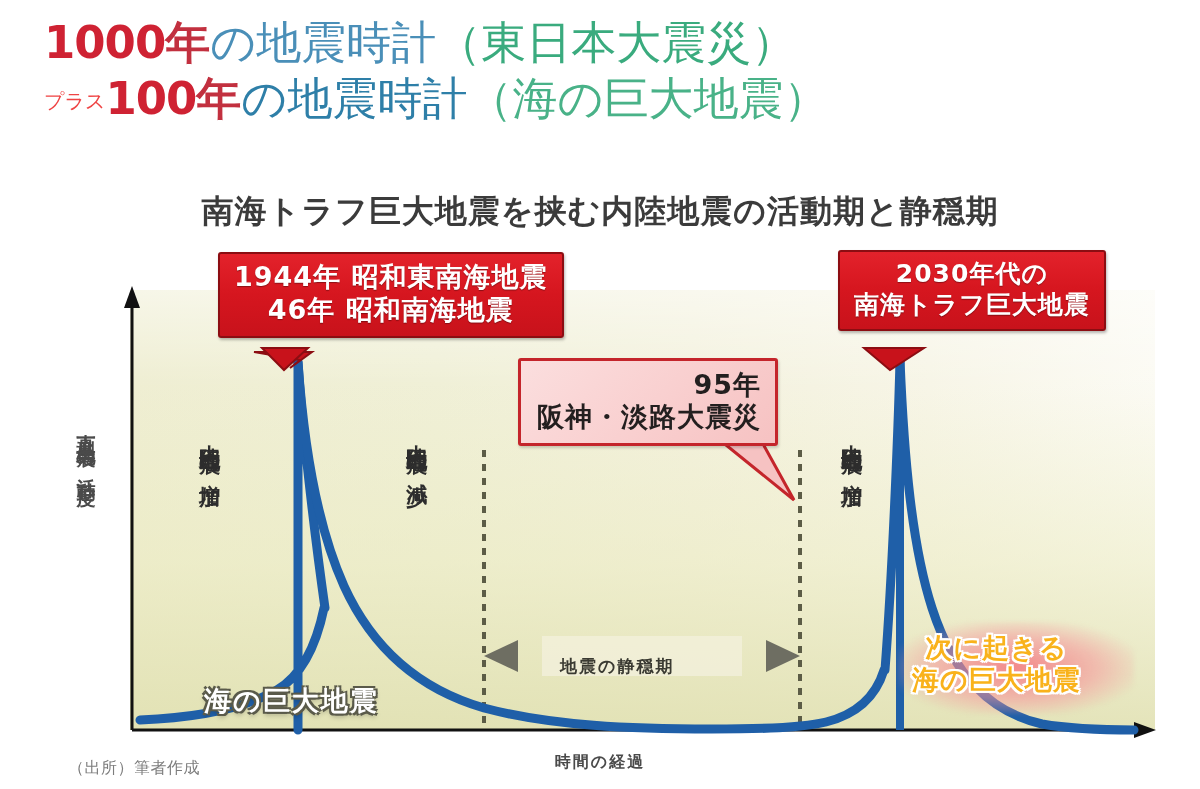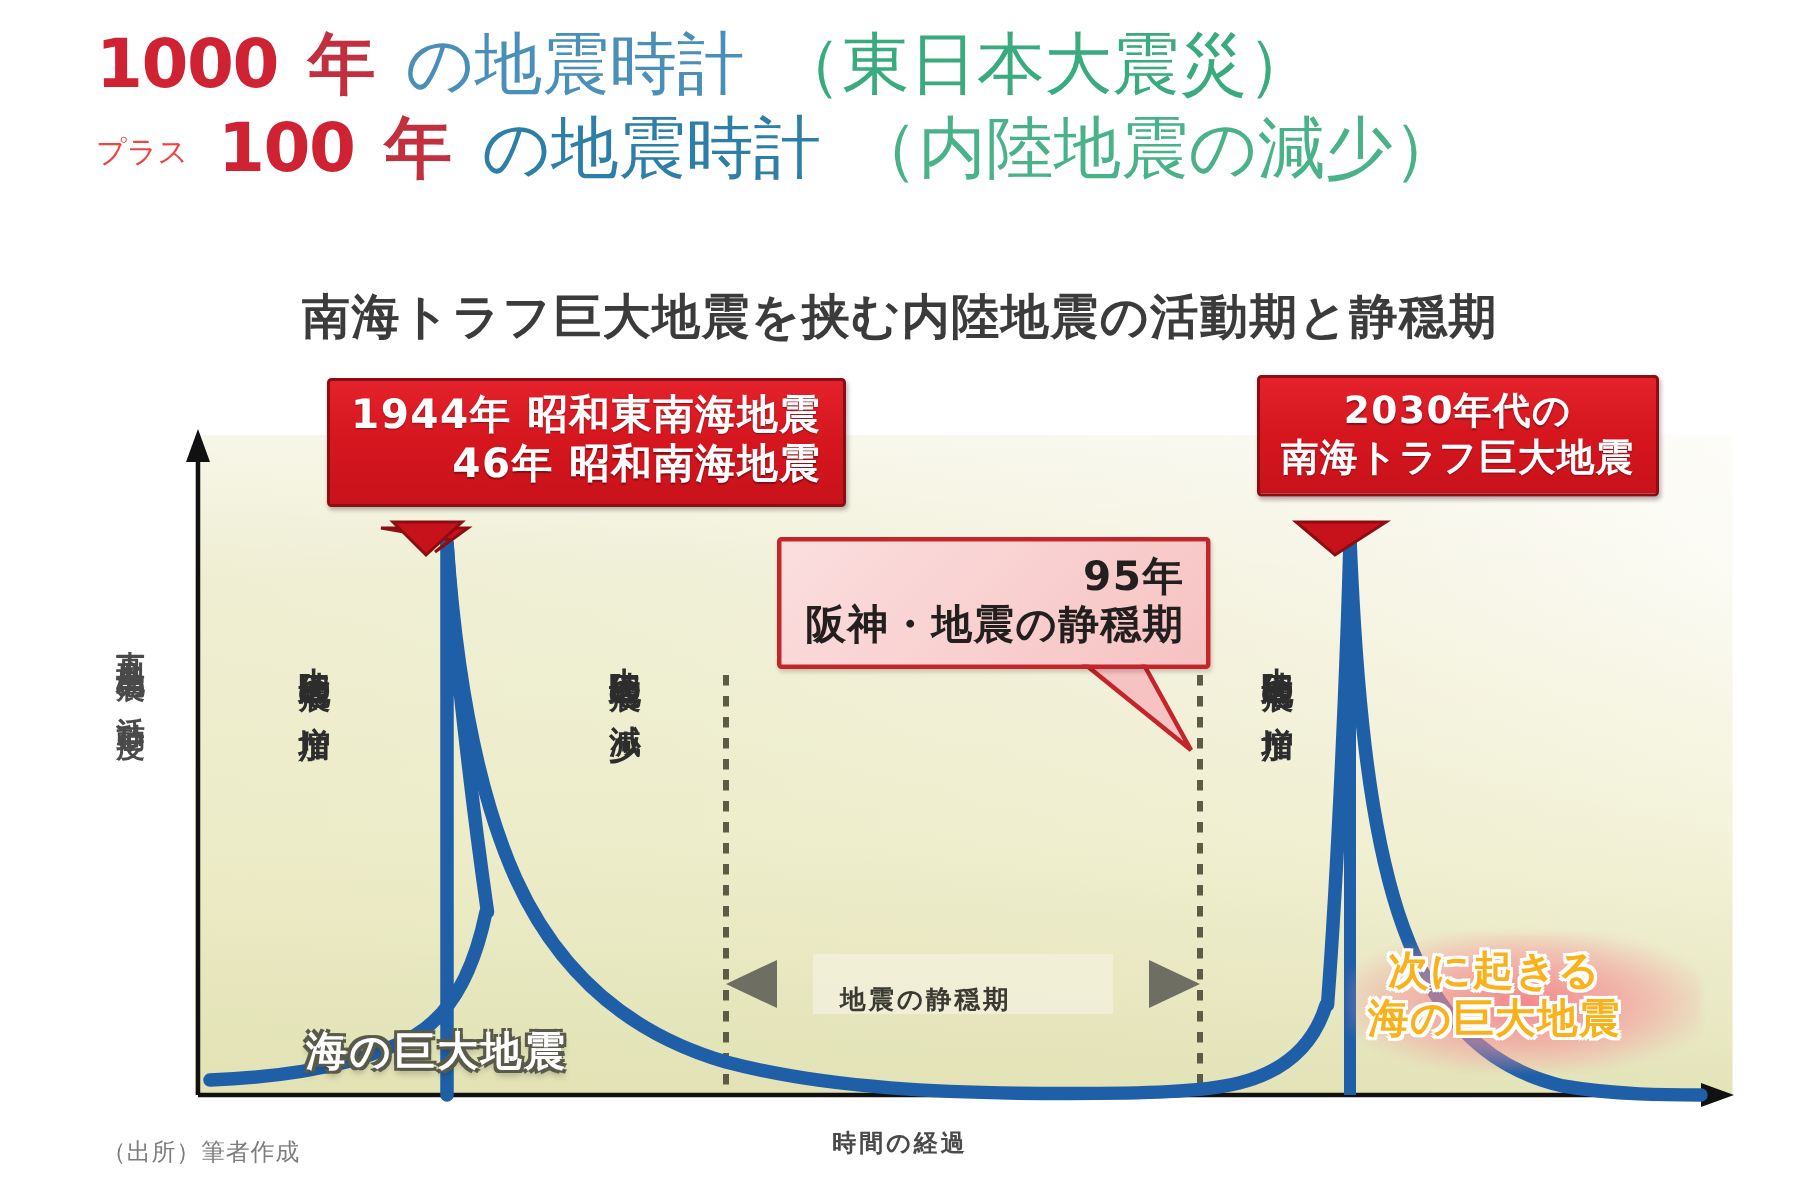--- a/index.html
+++ b/index.html
@@ -9,21 +9,21 @@
     font-family: "DejaVu Sans", "Liberation Sans", sans-serif;
     overflow: hidden;
   }
   #root { position: relative; width: 1200px; height: 789px; background: #fff; }
 
   
   .headline { position: absolute; left: 44px; top: 18px; width: 1000px; }
   .hl-line { white-space: nowrap; line-height: 1.12; }
   .hl1 { font-size: 45px; }
   .hl2 { font-size: 45px; margin-top: 6px; }
-  .seg { font-weight: 500; margin-left: 20px; }
+  .seg { font-weight: 500; }
   .seg-red      { color: #cf2233; font-weight: 600; letter-spacing: -1px; }
   .seg-red2     { color: #c2303f; font-weight: 600; }
   .seg-blue     { color: #4a8fb8; }
   .seg-blue2    { color: #2e7fa8; }
   .seg-green    { color: #3aab7e; }
   .seg-green2   { color: #49b288; }
   .seg-gray     { color: #ef4444; font-size: 20px; vertical-align: 6px; letter-spacing: 0px;}
 
   
   .chart-title {
@@ -85,21 +85,21 @@
     border-radius: 3px;
     color: #ffffff;
     font-weight: 800;
     text-align: center;
     box-shadow: 1px 2px 3px rgba(0,0,0,0.28);
     padding: 7px 14px 9px 14px;
     line-height: 1.22;
     letter-spacing: 1px;
     text-shadow: 0 1px 1px rgba(0,0,0,0.35);
   }
-  .callout-left  { left: 218px; top: 252px; font-size: 27px; text-align: right; }
+  .callout-left  { left: 218px; top: 252px; font-size: 27px; }
   .callout-right { left: 838px; top: 250px; font-size: 25px; }
 
   
   .callout-pink {
     position: absolute; left: 518px; top: 358px;
     background: linear-gradient(135deg, #fbdede 0%, #f9cfcf 55%, #f6c2c2 100%);
     border: 3px solid #c4252b;
     border-radius: 3px;
     color: #231f1f;
     font-weight: 800;
@@ -147,21 +147,21 @@
 </head>
 <body>
 
 <div id="root">
 
   <div class="headline">
     <div class="hl-line hl1">
       <span class="seg seg-red">1000</span><span class="seg seg-red2">年</span><span class="seg seg-blue">の地震時計</span><span class="seg seg-green">（東日本大震災）</span>
     </div>
     <div class="hl-line hl2">
-      <span class="seg seg-gray">プラス</span><span class="seg seg-red">100</span><span class="seg seg-red2">年</span><span class="seg seg-blue2">の地震時計</span><span class="seg seg-green2">（内陸地震の減少）</span>
+      <span class="seg seg-gray">プラス</span><span class="seg seg-red">100</span><span class="seg seg-red2">年</span><span class="seg seg-blue2">の地震時計</span><span class="seg seg-green2">（海の巨大地震）</span>
     </div>
   </div>
 
   <div class="chart-title">南海トラフ巨大地震を挟む内陸地震の活動期と静穏期</div>
 
   <div class="plot">
     <div class="plot-bg"></div>
 
     <svg class="axis-svg" width="1060" height="470" viewBox="0 0 1060 470">
       <defs>
@@ -256,16 +256,16 @@
     <div>46年 昭和南海地震</div>
   </div>
 
   <div class="callout-red callout-right">
     <div>2030年代の</div>
     <div>南海トラフ巨大地震</div>
   </div>
 
   <div class="callout-pink">
     <div>95年</div>
-    <div>阪神・地震の静穏期</div>
+    <div>阪神・淡路大震災</div>
   </div>
 
 </div>
 
 </body></html>

